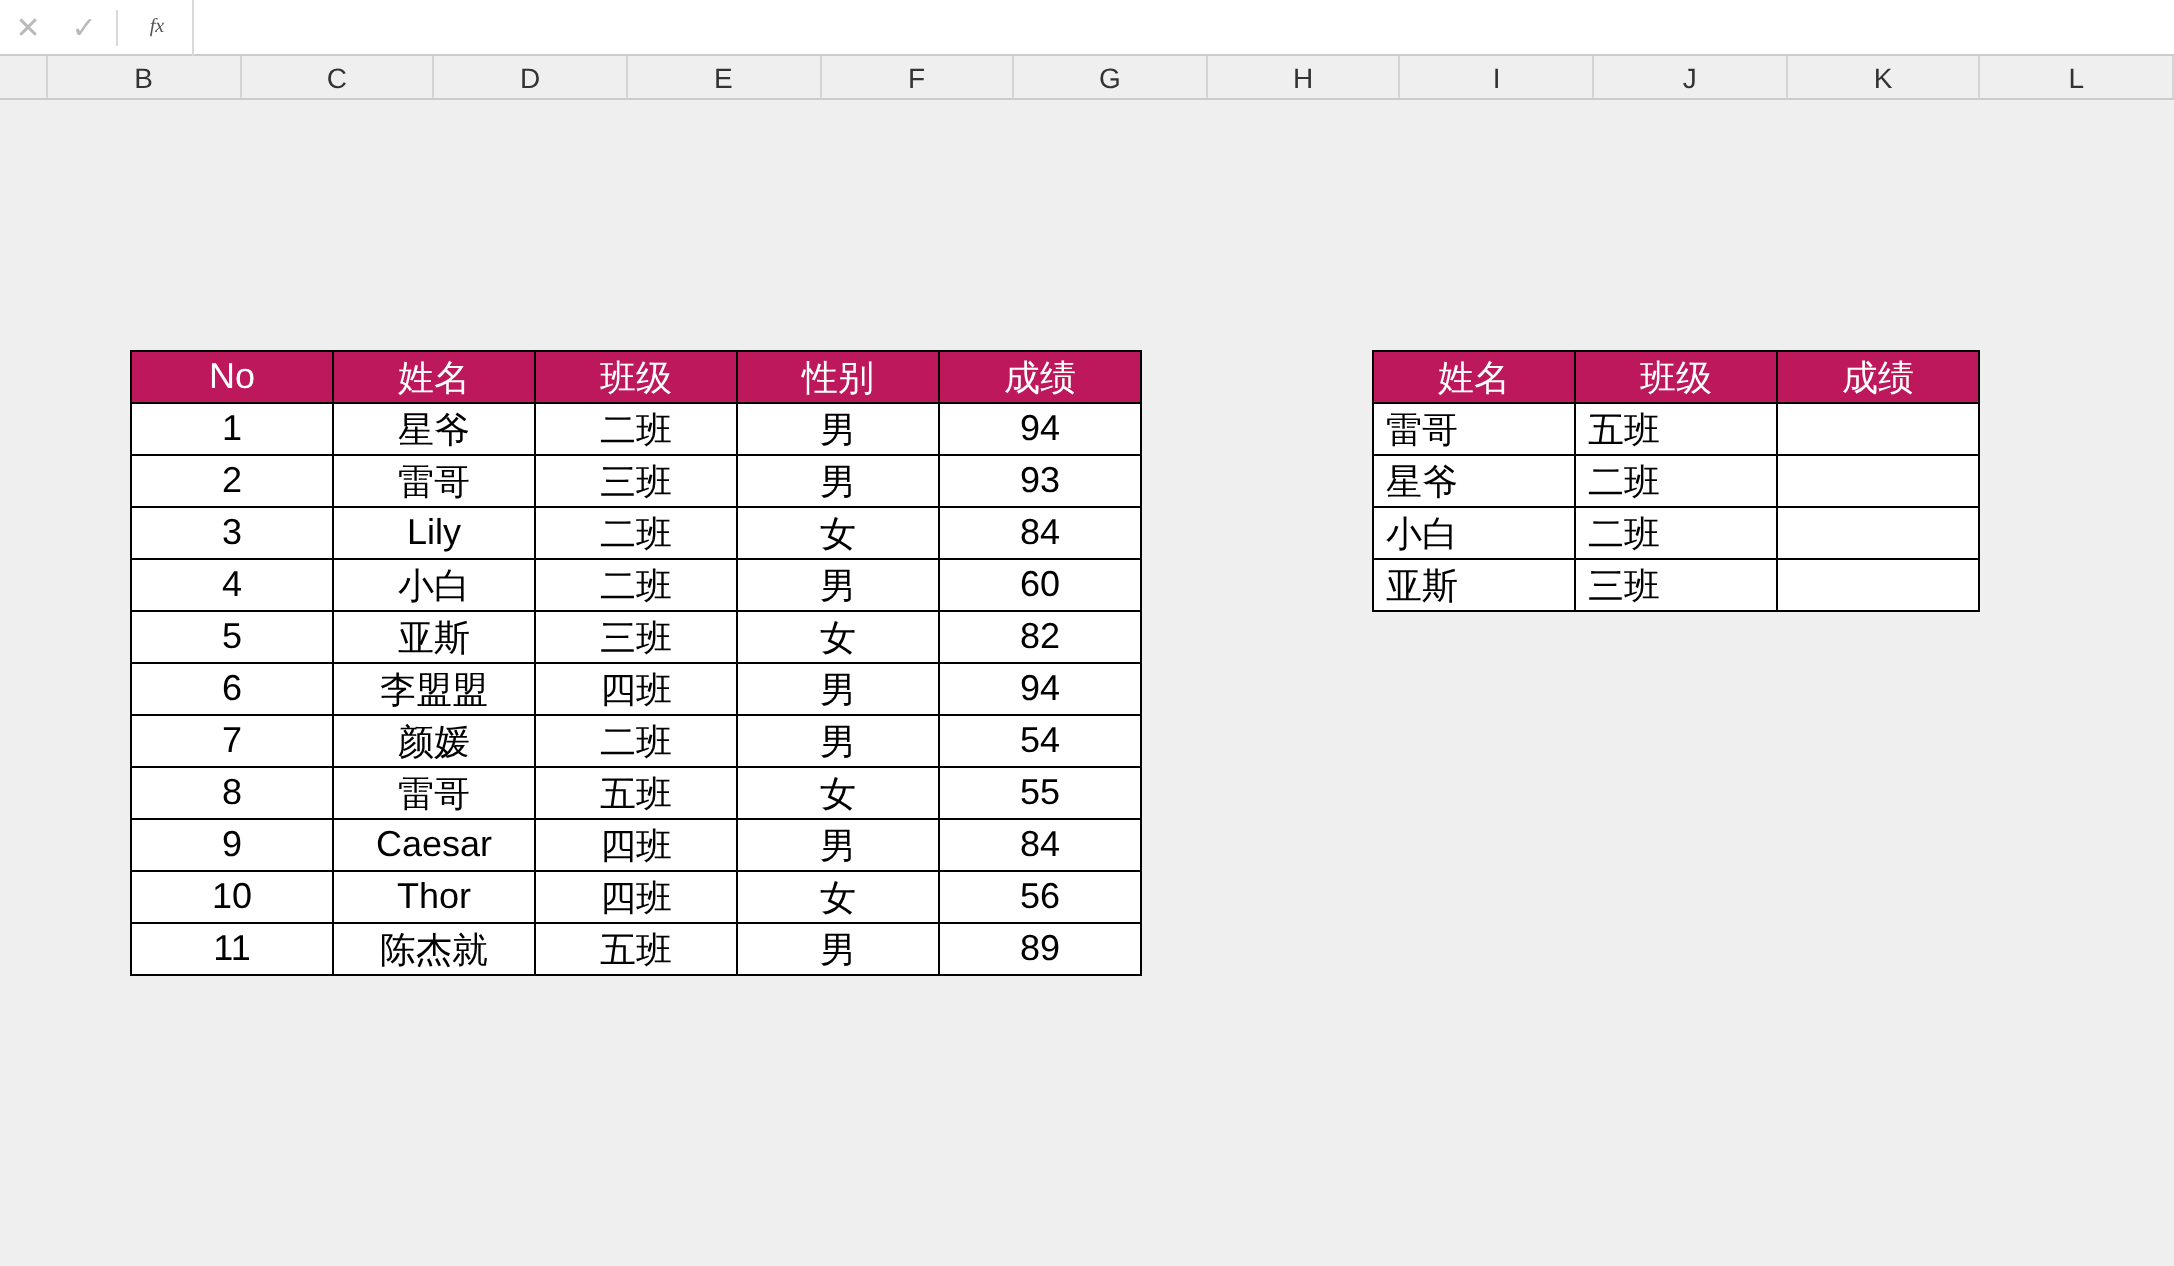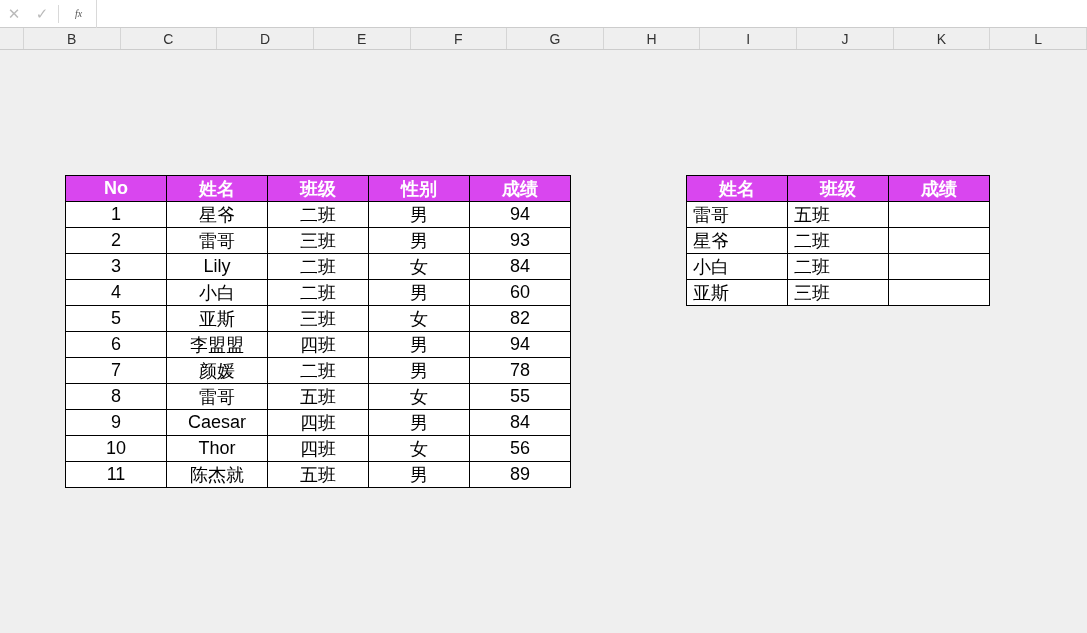--- a/index.html
+++ b/index.html
@@ -15,21 +15,21 @@
   
   .col-headers{display:flex;height:22px;background:#efefef;border-bottom:1px solid #ccc}
   .col-h{width:101px;border-right:1px solid #d5d5d5;text-align:center;line-height:22px;font-size:14px;color:#333;user-select:none}
   .col-h.first{width:25px}
 
   
   .sheet{position:relative;width:1087px;height:583px;background:#efefef}
 
   .tbl{position:absolute;border-collapse:collapse;background:#fff}
   .tbl th,.tbl td{border:1px solid #000;text-align:center;font-size:18px;height:26px;padding:0 4px}
-  .tbl th{background:#d946ef;color:#fff;font-weight:bold}
+  .tbl th{background:#be185d;color:#fff;font-weight:normal}
   .tbl-main td,.tbl-main th{width:101px}
   .tbl-side td,.tbl-side th{width:101px}
   .tbl-side td.left{text-align:left;padding-left:6px}
 </style>
 </head>
 <body>
 
 <div class="formula-bar">
   <div class="fb-icon">✕</div>
   <div class="fb-icon">✓</div>
@@ -104,21 +104,21 @@
           <td>李盟盟</td>
           <td>四班</td>
           <td>男</td>
           <td>94</td>
         </tr>
     <tr>
           <td>7</td>
           <td>颜媛</td>
           <td>二班</td>
           <td>男</td>
-          <td>78</td>
+          <td>54</td>
         </tr>
     <tr>
           <td>8</td>
           <td>雷哥</td>
           <td>五班</td>
           <td>女</td>
           <td>55</td>
         </tr>
     <tr>
           <td>9</td>

